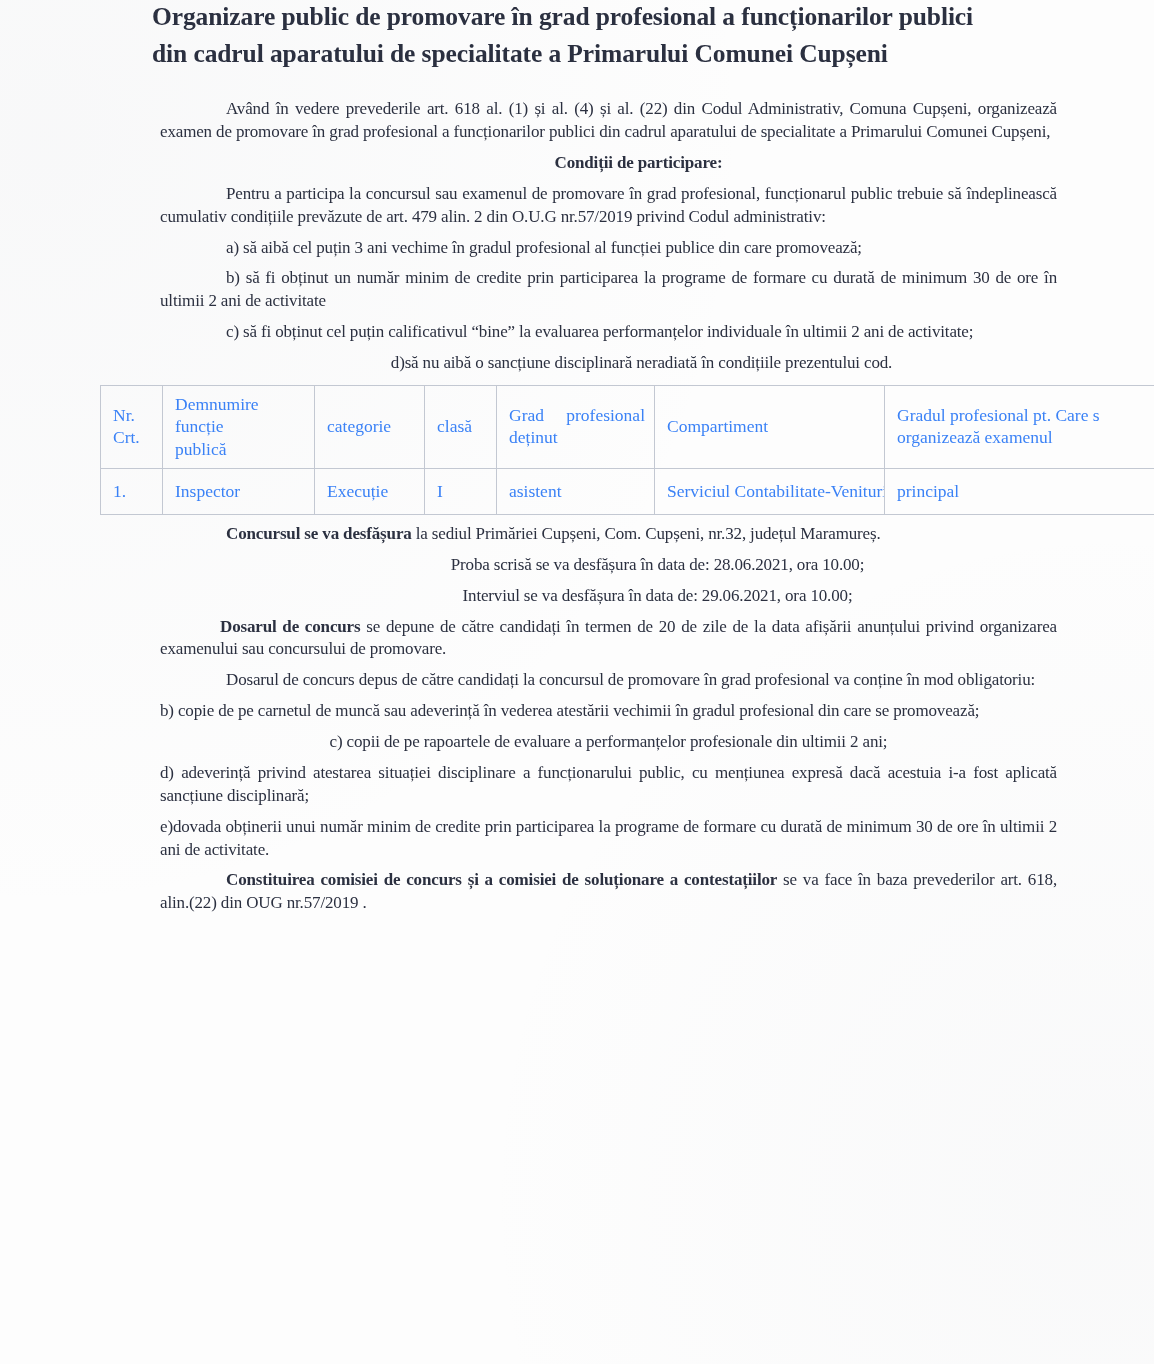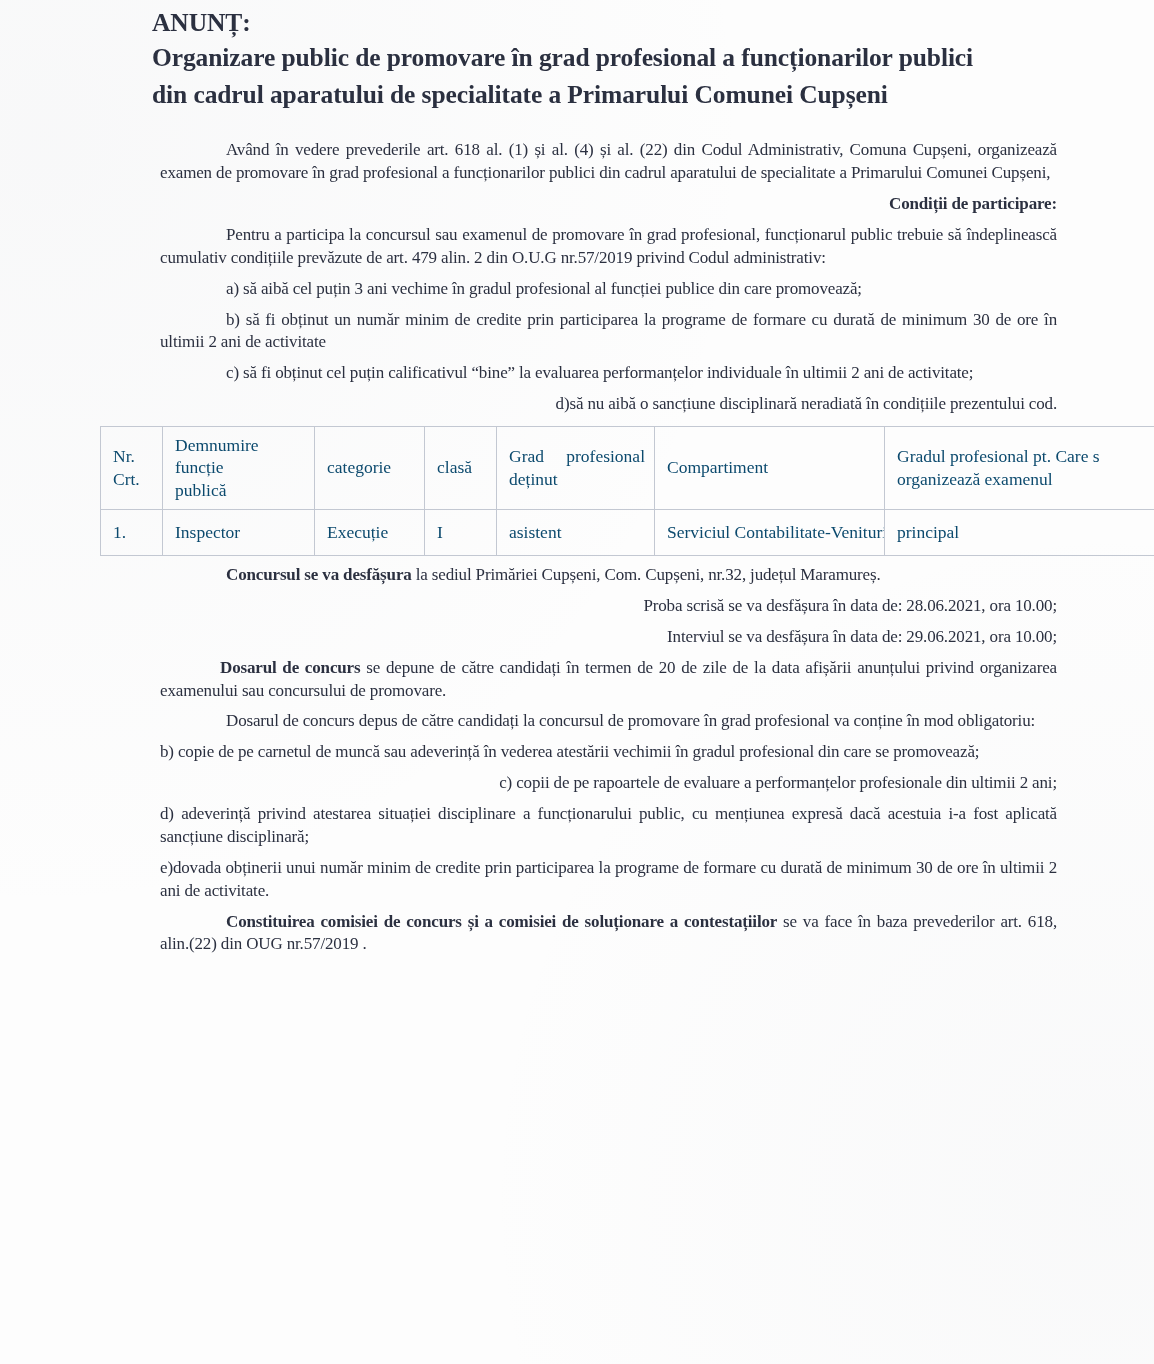--- a/index.html
+++ b/index.html
@@ -49,36 +49,36 @@
     line-height: 1.345;
     margin: 8px;
     text-align: justify;
     text-justify: inter-word;
     letter-spacing: -0.15px;
   }
   p.indent { text-indent: 66px; }
   p.indent-sm { text-indent: 60px; }
   p.indent-lg { text-indent: 98px; }
   p.noindent { text-indent: 0; }
-  p.nojust { text-align: right; }
+  p.nojust { text-align: center; }
   .b { font-weight: bold; }
 
   
   .tbl-wrap {
     position: relative;
     margin: 10px 0 6px -52px;
     width: 1054px;
   }
   table.fp {
     border-collapse: collapse;
     table-layout: fixed;
     width: 1054px;
     font-size: 17.5px;
     line-height: 1.28;
-    color: #0c4a6e;
+    color: #3b82f6;
   }
   table.fp td {
     border: 1px solid #c3c8d2;
     padding: 7px 9px 8px 12px;
     vertical-align: middle;
     white-space: normal;
     overflow: hidden;
   }
   table.fp tr.hrow td { height: 46px; text-align: justify; text-justify: inter-word; }
   table.fp tr.drow td { height: 30px; }
@@ -90,21 +90,20 @@
   .c6 { width: 230px; }
   .c7 { width: 270px; }
   .jx { text-align: justify; text-align-last: justify; }
 </style>
 </head>
 <body>
 
 <div id="page">
   <div id="content">
 
-    <div class="ttl ttl-anunt">ANUNȚ:</div>
     <div class="ttl ttl-main">Organizare public de promovare în grad profesional a funcționarilor publici</div>
     <div class="ttl ttl-main">din cadrul aparatului de specialitate a Primarului Comunei Cupșeni</div>
 
     <div style="height:16px"></div>
 
     <p class="body indent">Având în vedere prevederile art. 618 al. (1) și  al. (4) și al. (22) din Codul Administrativ, Comuna Cupșeni, organizează examen de promovare în grad profesional a funcționarilor publici din cadrul aparatului de specialitate a Primarului Comunei Cupșeni,</p>
 
     <p class="body indent-sm nojust b">Condiții de participare:</p>
 
 

